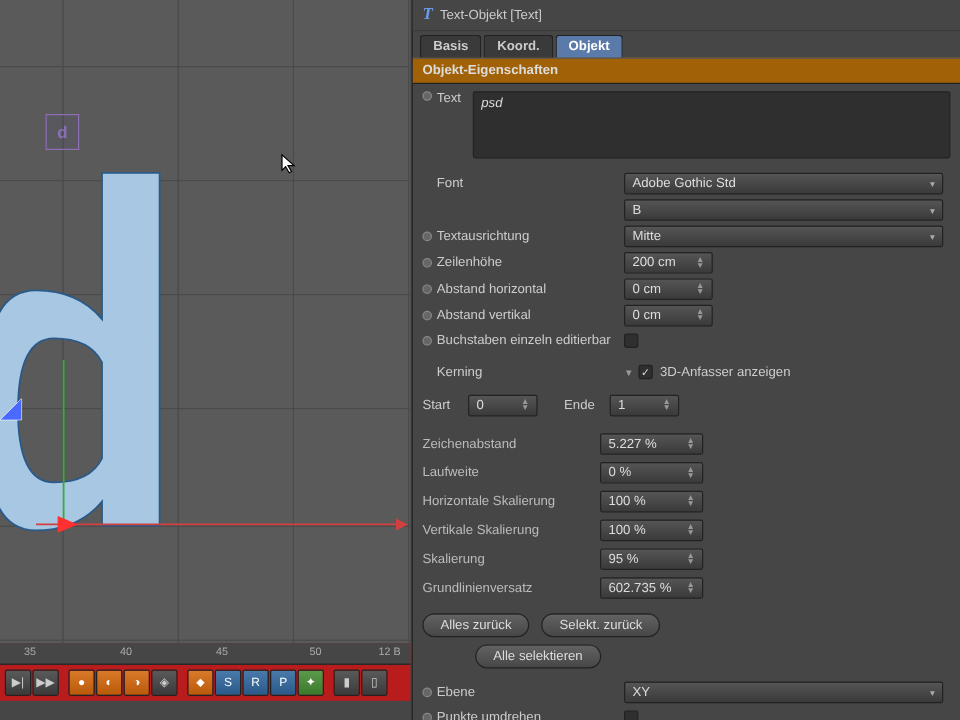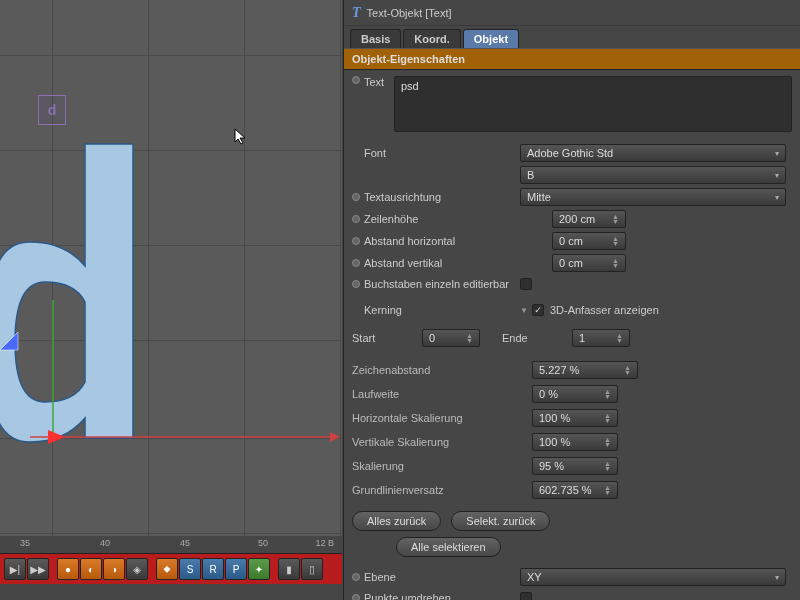--- a/index.html
+++ b/index.html
@@ -23,24 +23,24 @@
 .panel-head { height: 26px; display: flex; align-items: center; padding: 0 8px; gap: 6px; background: #464646; border-bottom: 1px solid #3a3a3a; }
 .panel-head .ticon { color: #6a9ae8; font-family: 'Times New Roman', serif; font-style: italic; font-size: 14px; font-weight: bold; }
 .tabs { display: flex; gap: 0; padding: 0 6px; height: 22px; align-items: flex-end; }
 .tab { padding: 3px 10px; background: #3a3a3a; border: 1px solid #222; border-bottom: none; border-radius: 3px 3px 0 0; font-size: 11px; color: #ccc; margin-right: 2px; font-weight: bold; }
 .tab.active { background: #5a7aaa; color: #fff; }
 .section-head { background: #a16207; padding: 4px 8px; font-weight: bold; font-size: 11px; color: #ddd; border-top: 1px solid #555; border-bottom: 1px solid #222; }
 .prop { display: flex; align-items: center; padding: 2px 8px; min-height: 20px; }
 .prop .bullet { width: 8px; height: 8px; border-radius: 4px; background: #666; border: 1px solid #888; margin-right: 4px; flex-shrink: 0; }
 .prop label { width: 156px; color: #ccc; white-space: nowrap; overflow: hidden; }
 .text-input { background: #2f2f2f; border: 1px solid #222; color: #ddd; padding: 3px 6px; font-size: 11px; border-radius: 2px; }
-.textarea { width: 398px; height: 56px; resize: none; }
+.textarea { width: 398px; height: 56px; resize: none; font-style: italic; }
 .select { background: linear-gradient(#555,#3a3a3a); border: 1px solid #222; color: #ddd; padding: 2px 6px; font-size: 11px; border-radius: 2px; position: relative; display: flex; align-items: center; justify-content: space-between; }
 .select .tri { font-size: 8px; color: #aaa; }
-.num-input { background: linear-gradient(#555,#3a3a3a); border: 1px solid #222; color: #ddd; padding: 2px 6px; font-size: 11px; border-radius: 2px; display: flex; align-items: center; justify-content: space-between; width: 74px; margin-left: 32px; }
+.num-input { background: linear-gradient(#555,#3a3a3a); border: 1px solid #222; color: #ddd; padding: 2px 6px; font-size: 11px; border-radius: 2px; display: flex; align-items: center; justify-content: space-between; width: 74px; }
 .num-input .spinner { font-size: 7px; color: #999; line-height: 5px; }
 .checkbox { width: 12px; height: 12px; background: #2f2f2f; border: 1px solid #222; display: inline-flex; align-items: center; justify-content: center; border-radius: 2px; color: #ddd; font-size: 9px; }
 .disclosure { font-size: 8px; color: #999; margin-right: 4px; }
 .sub { padding-left: 176px; }
 .btn { background: linear-gradient(#626262,#474747); border: 1px solid #222; color: #ddd; padding: 3px 14px; font-size: 11px; border-radius: 10px; }
 .row { display: flex; align-items: center; gap: 8px; padding: 3px 8px; }
 .labelcol { width: 156px; color: #bbb; }
 </style>
 </head>
 <body>
@@ -197,21 +197,21 @@
       </div>
     <span style="width:30px;margin-left:14px">Ende</span>
     <div class="num-input" style="width:58px">
         <span>1</span>
         <span class="spinner">▲<br>▼</span>
       </div>
   </div>
 
   <div class="row sub" style="margin-top:8px">
     <span class="labelcol" style="width:140px">Zeichenabstand</span>
-    <div class="num-input" style="width:106px">
+    <div class="num-input" style="width:86px">
         <span>5.227 %</span>
         <span class="spinner">▲<br>▼</span>
       </div>
   </div>
   <div class="row sub">
     <span class="labelcol" style="width:140px">Laufweite</span>
     <div class="num-input" style="width:86px">
         <span>0 %</span>
         <span class="spinner">▲<br>▼</span>
       </div>

